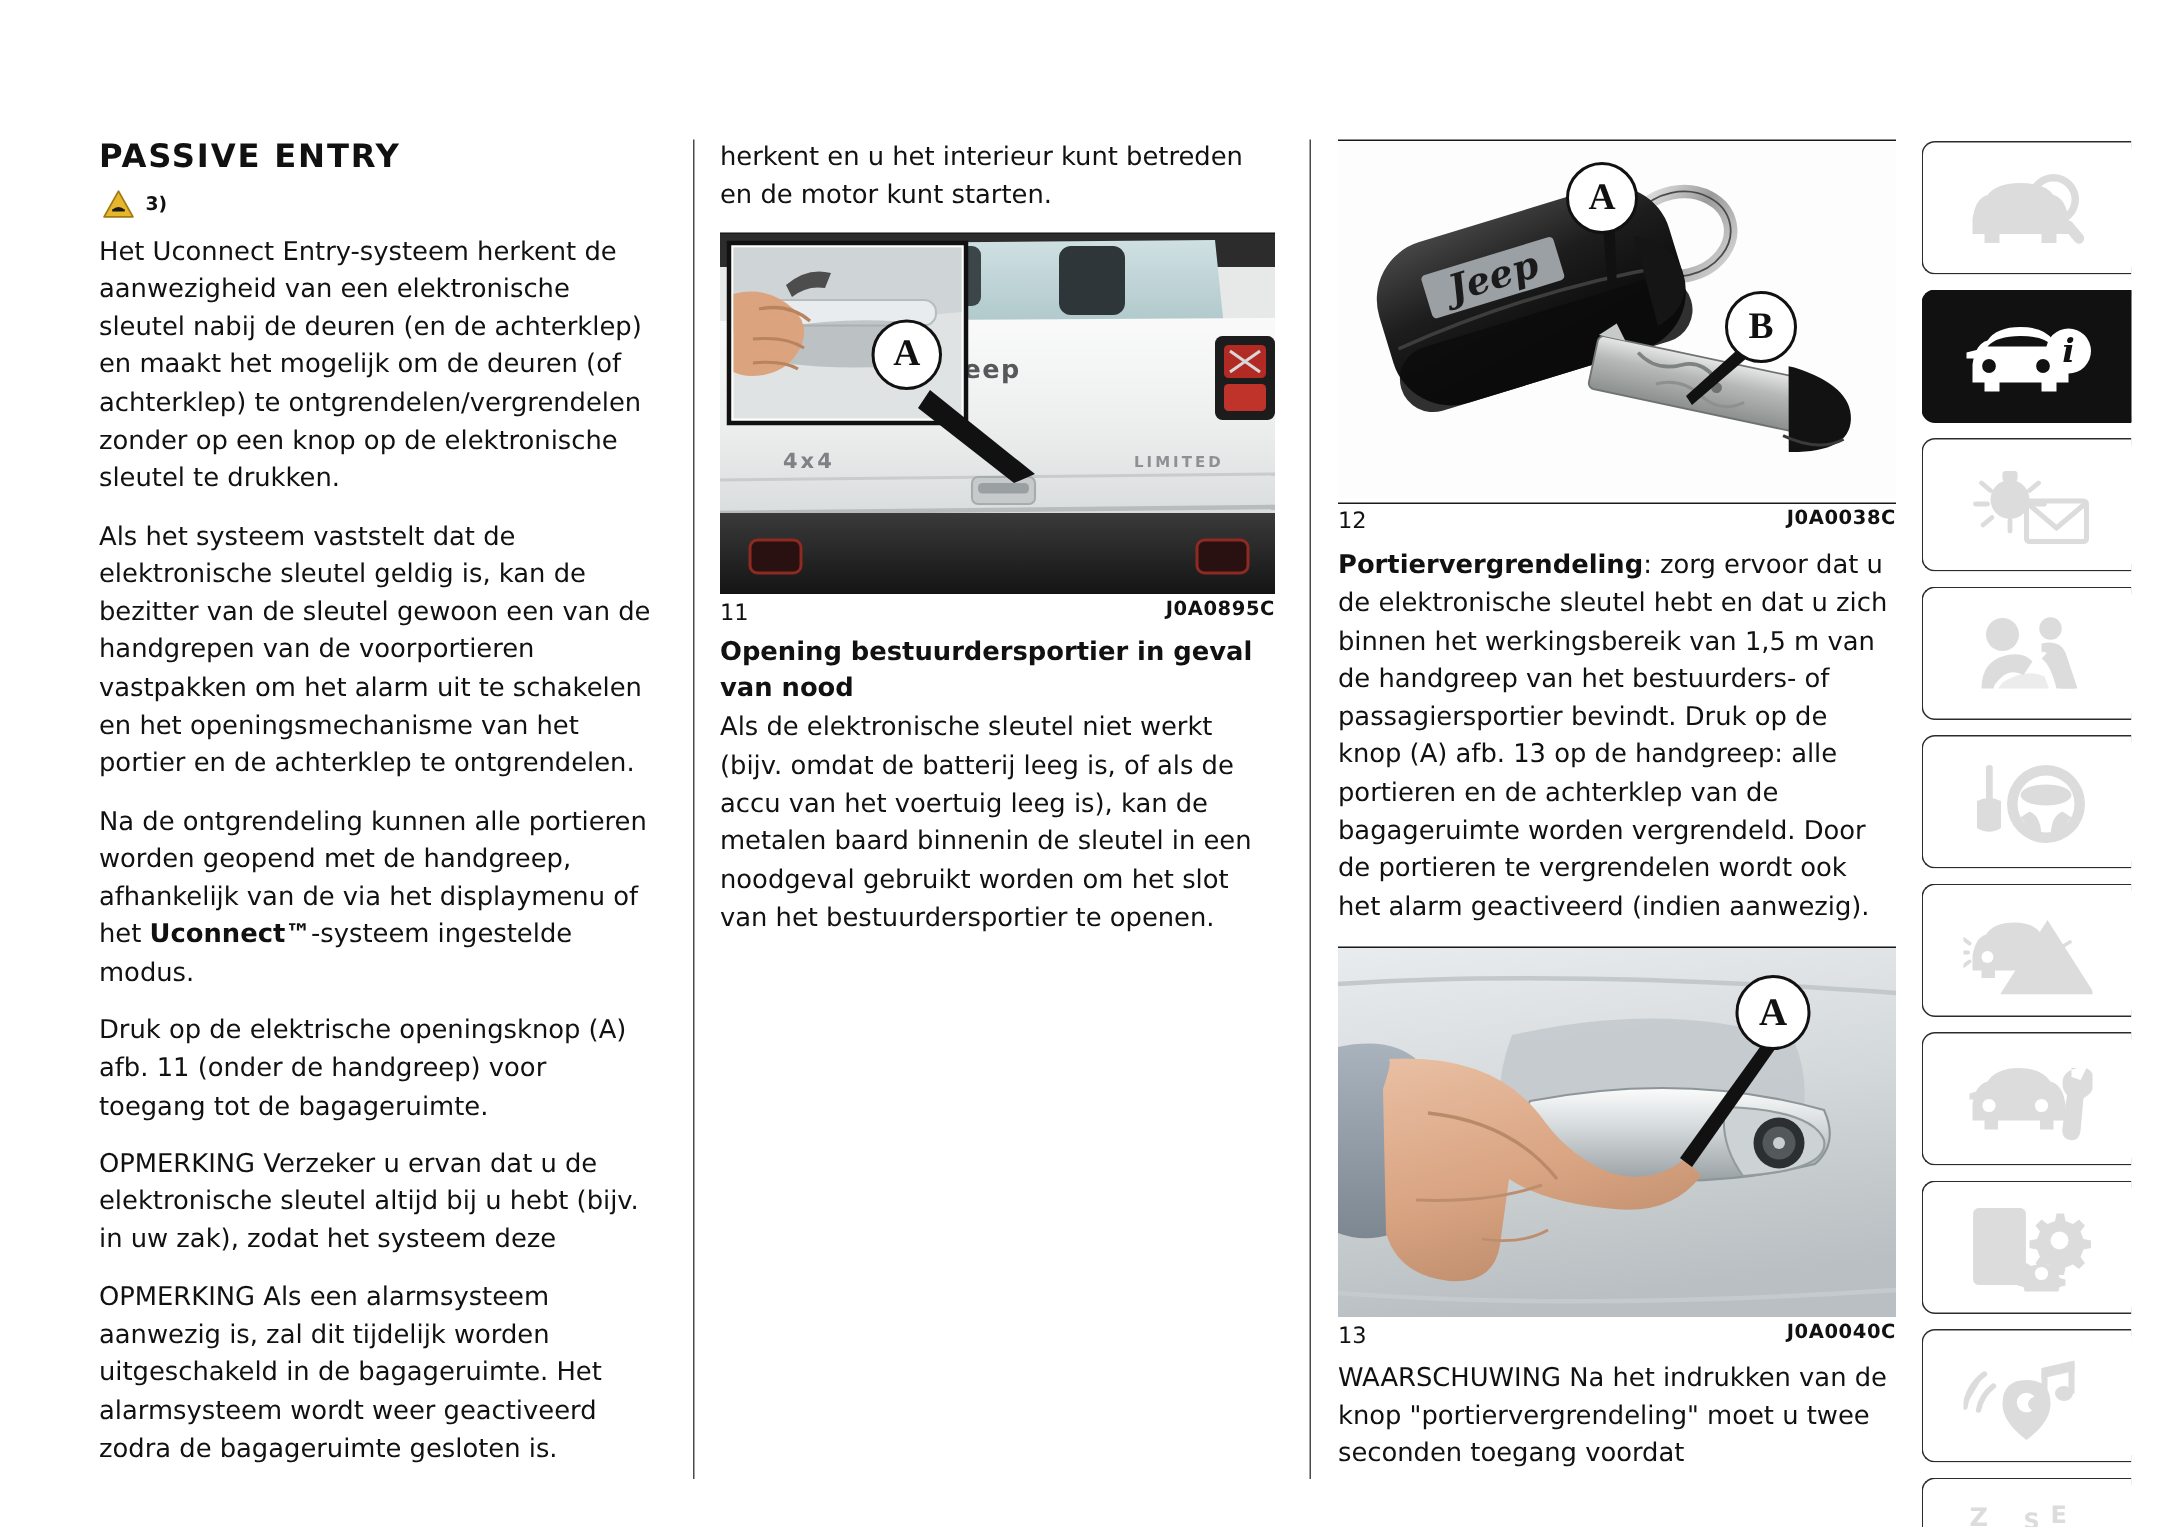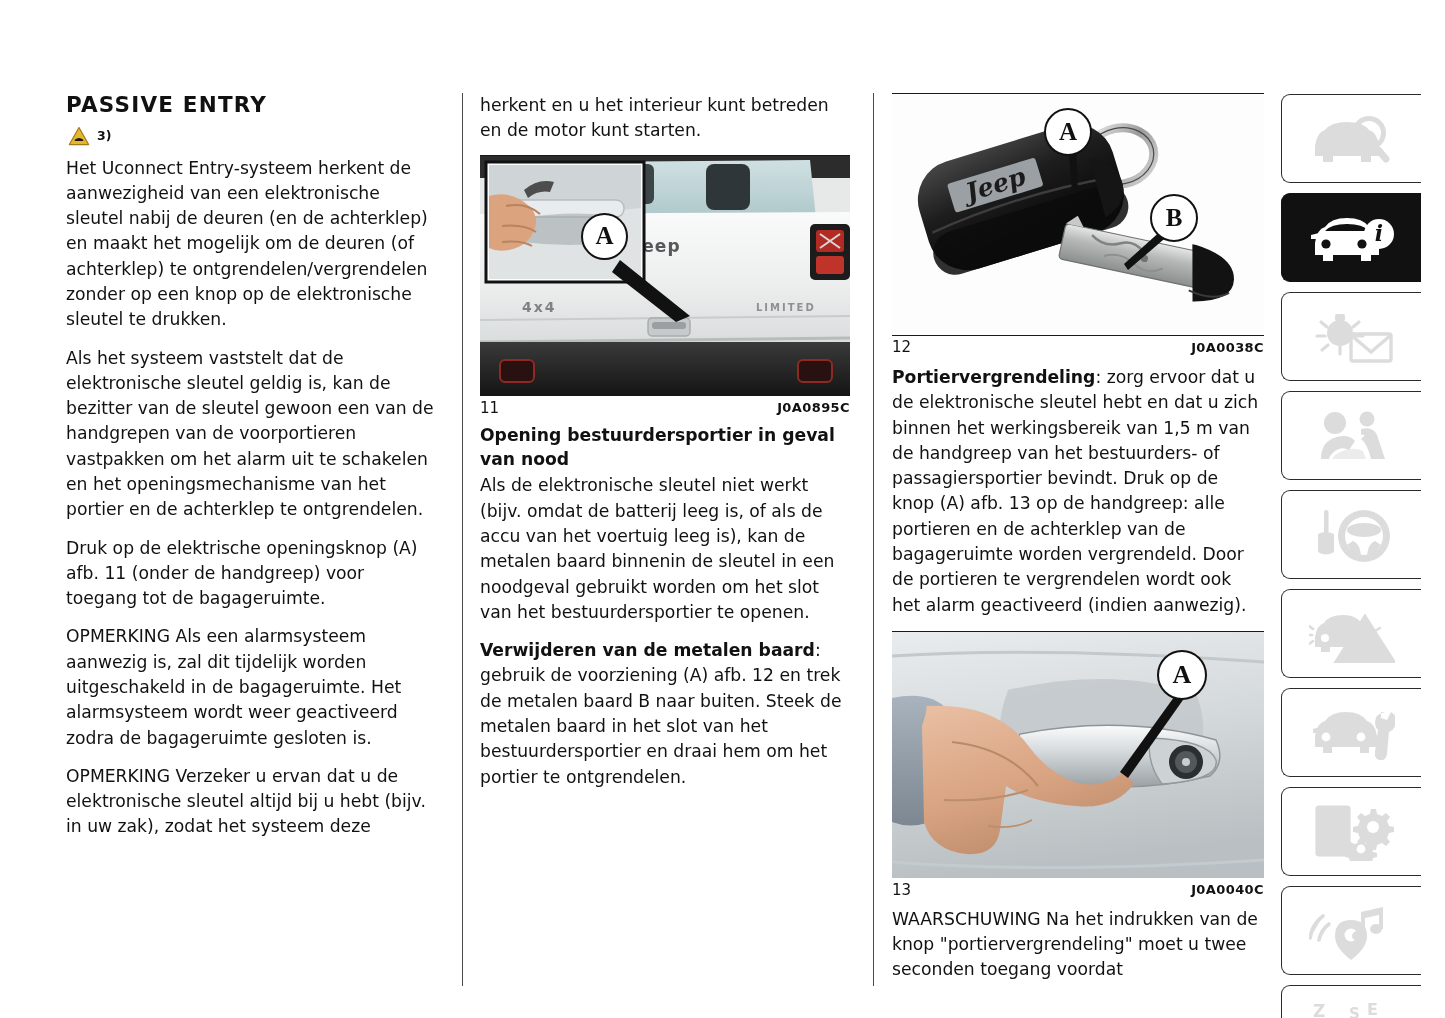--- a/index.html
+++ b/index.html
@@ -40,21 +40,21 @@
   p.tight{margin-bottom:11px;}
   h3.sub{
     font-size:17.2px;font-weight:bold;margin:2px 0 2px 0;line-height:1.42;
   }
   b{font-weight:bold;text-align:right;}
 
   
   .fig{margin:6px 0 4px 0;}
   .fig-box{width:100%;position:relative;overflow:hidden;background:#e9e9e9;}
   .fig-cap{
-    display:flex;justify-content:space-between;align-items:center;
+    display:flex;justify-content:space-between;align-items:flex-start;
     font-size:15px;margin-top:3px;padding-bottom:2px;
   }
   .fig-cap .code{font-size:13px;font-weight:bold;letter-spacing:.4px;}
   .rule-top{border-top:1.6px solid #1a1a1a;}
   .rule-cap{border-top:1.4px solid #1a1a1a;padding-top:2px;}
 
   
   .callout{
     position:absolute;border-radius:50%;background:#fff;border:2.6px solid #111;
     display:flex;align-items:center;justify-content:center;
@@ -98,24 +98,25 @@
         <path d="M12 1.6 L22.6 20.4 L1.4 20.4 Z" fill="#e8b62c" stroke="#a07a12" stroke-width="1.3" stroke-linejoin="round"></path>
         <path d="M7.2 15.4 q4.8 -4.4 9.6 0 z" fill="#1a1a1a"></path>
         <rect x="7.4" y="15.0" width="9.2" height="1.5" fill="#1a1a1a"></rect>
       </svg>
       <span class="warn-ref">3)</span>
     </div>
 
     <p>Het Uconnect Entry-systeem herkent de aanwezigheid van een elektronische sleutel nabij de deuren (en de achterklep) en maakt het mogelijk om de deuren (of achterklep) te ontgrendelen/vergrendelen zonder op een knop op de elektronische sleutel te drukken.</p>
     <p>Als het systeem vaststelt dat de elektronische sleutel geldig is, kan de bezitter van de sleutel gewoon een van de handgrepen van de voorportieren vastpakken om het alarm uit te schakelen en het openingsmechanisme van het portier en de achterklep te ontgrendelen.</p>
 
+    <p><span>Na de ontgrendeling kunnen alle portieren worden geopend met de handgreep, afhankelijk van de via het displaymenu of het </span><b>Uconnect™</b><span>-systeem ingestelde modus.</span></p>
 
     <p>Druk op de elektrische openingsknop (A) afb. 11 (onder de handgreep) voor toegang tot de bagageruimte.</p>
+    <p>OPMERKING Verzeker u ervan dat u de elektronische sleutel altijd bij u hebt (bijv. in uw zak), zodat het systeem deze</p>
     <p>OPMERKING Als een alarmsysteem aanwezig is, zal dit tijdelijk worden uitgeschakeld in de bagageruimte. Het alarmsysteem wordt weer geactiveerd zodra de bagageruimte gesloten is.</p>
-    <p>OPMERKING Verzeker u ervan dat u de elektronische sleutel altijd bij u hebt (bijv. in uw zak), zodat het systeem deze</p>
   </div>
 
   <div class="col" id="col2">
 
     <p class="tight">herkent en u het interieur kunt betreden en de motor kunt starten.</p>
 
     <div class="fig">
       <div class="fig-box rule-top" style="height:240px;">
         <svg viewBox="0 0 370 240" width="370" height="240" preserveAspectRatio="none">
           <defs>
@@ -181,21 +182,20 @@
         <div class="callout" style="left:101px;top:57px;width:43px;height:43px;font-size:25px;">A</div>
       </div>
       <div class="fig-cap">
         <span>11</span>
         <span class="code">J0A0895C</span>
       </div>
     </div>
 
     <h3 class="sub">Opening bestuurdersportier in geval van nood</h3>
     <p>Als de elektronische sleutel niet werkt (bijv. omdat de batterij leeg is, of als de accu van het voertuig leeg is), kan de metalen baard binnenin de sleutel in een noodgeval gebruikt worden om het slot van het bestuurdersportier te openen.</p>
-    <p><b>Verwijderen van de metalen baard</b><span>: gebruik de voorziening (A) afb. 12 en trek de metalen baard B naar buiten. Steek de metalen baard in het slot van het bestuurdersportier en draai hem om het portier te ontgrendelen.</span></p>
   </div>
 
   <div class="col" id="col3">
 
     <div class="fig" style="margin-top:0;">
       <div class="fig-box rule-top" style="height:238px;background:#fdfdfd;">
         <svg viewBox="0 0 372 238" width="372" height="238" preserveAspectRatio="none">
           <defs>
             <linearGradient id="fobG" x1="0" y1="0" x2="0.3" y2="1">
               <stop offset="0%" stop-color="#4a4a4a"></stop>

